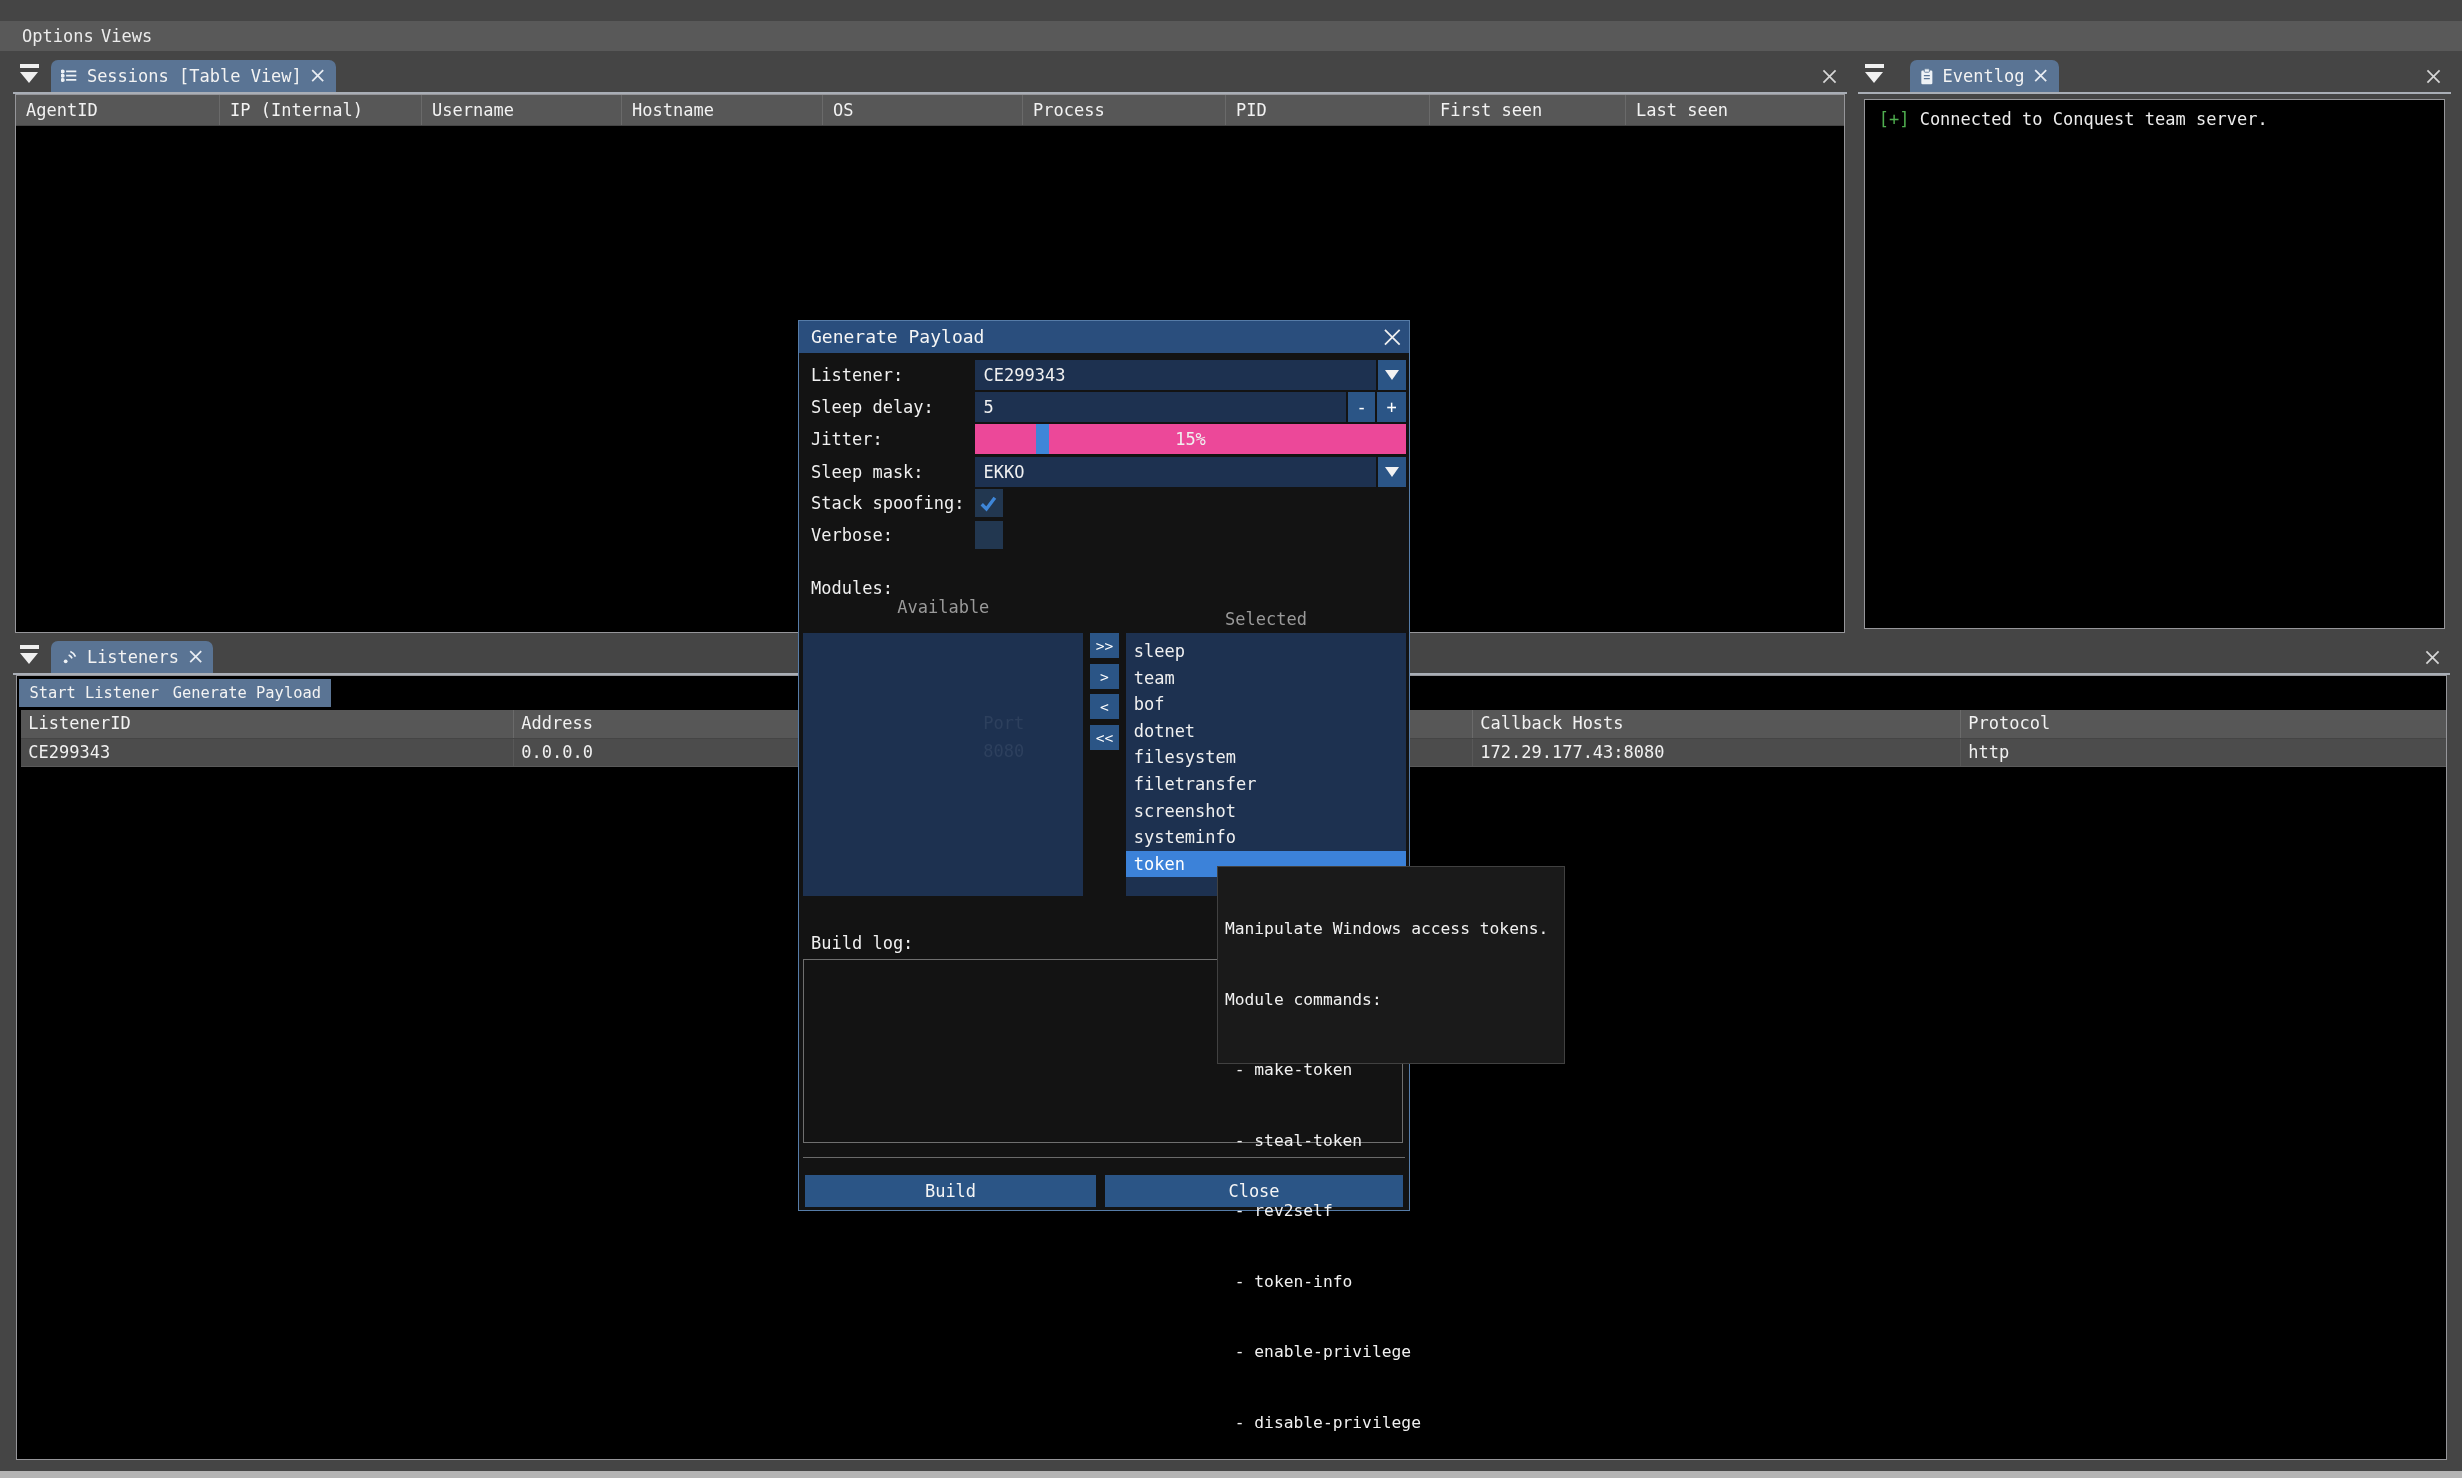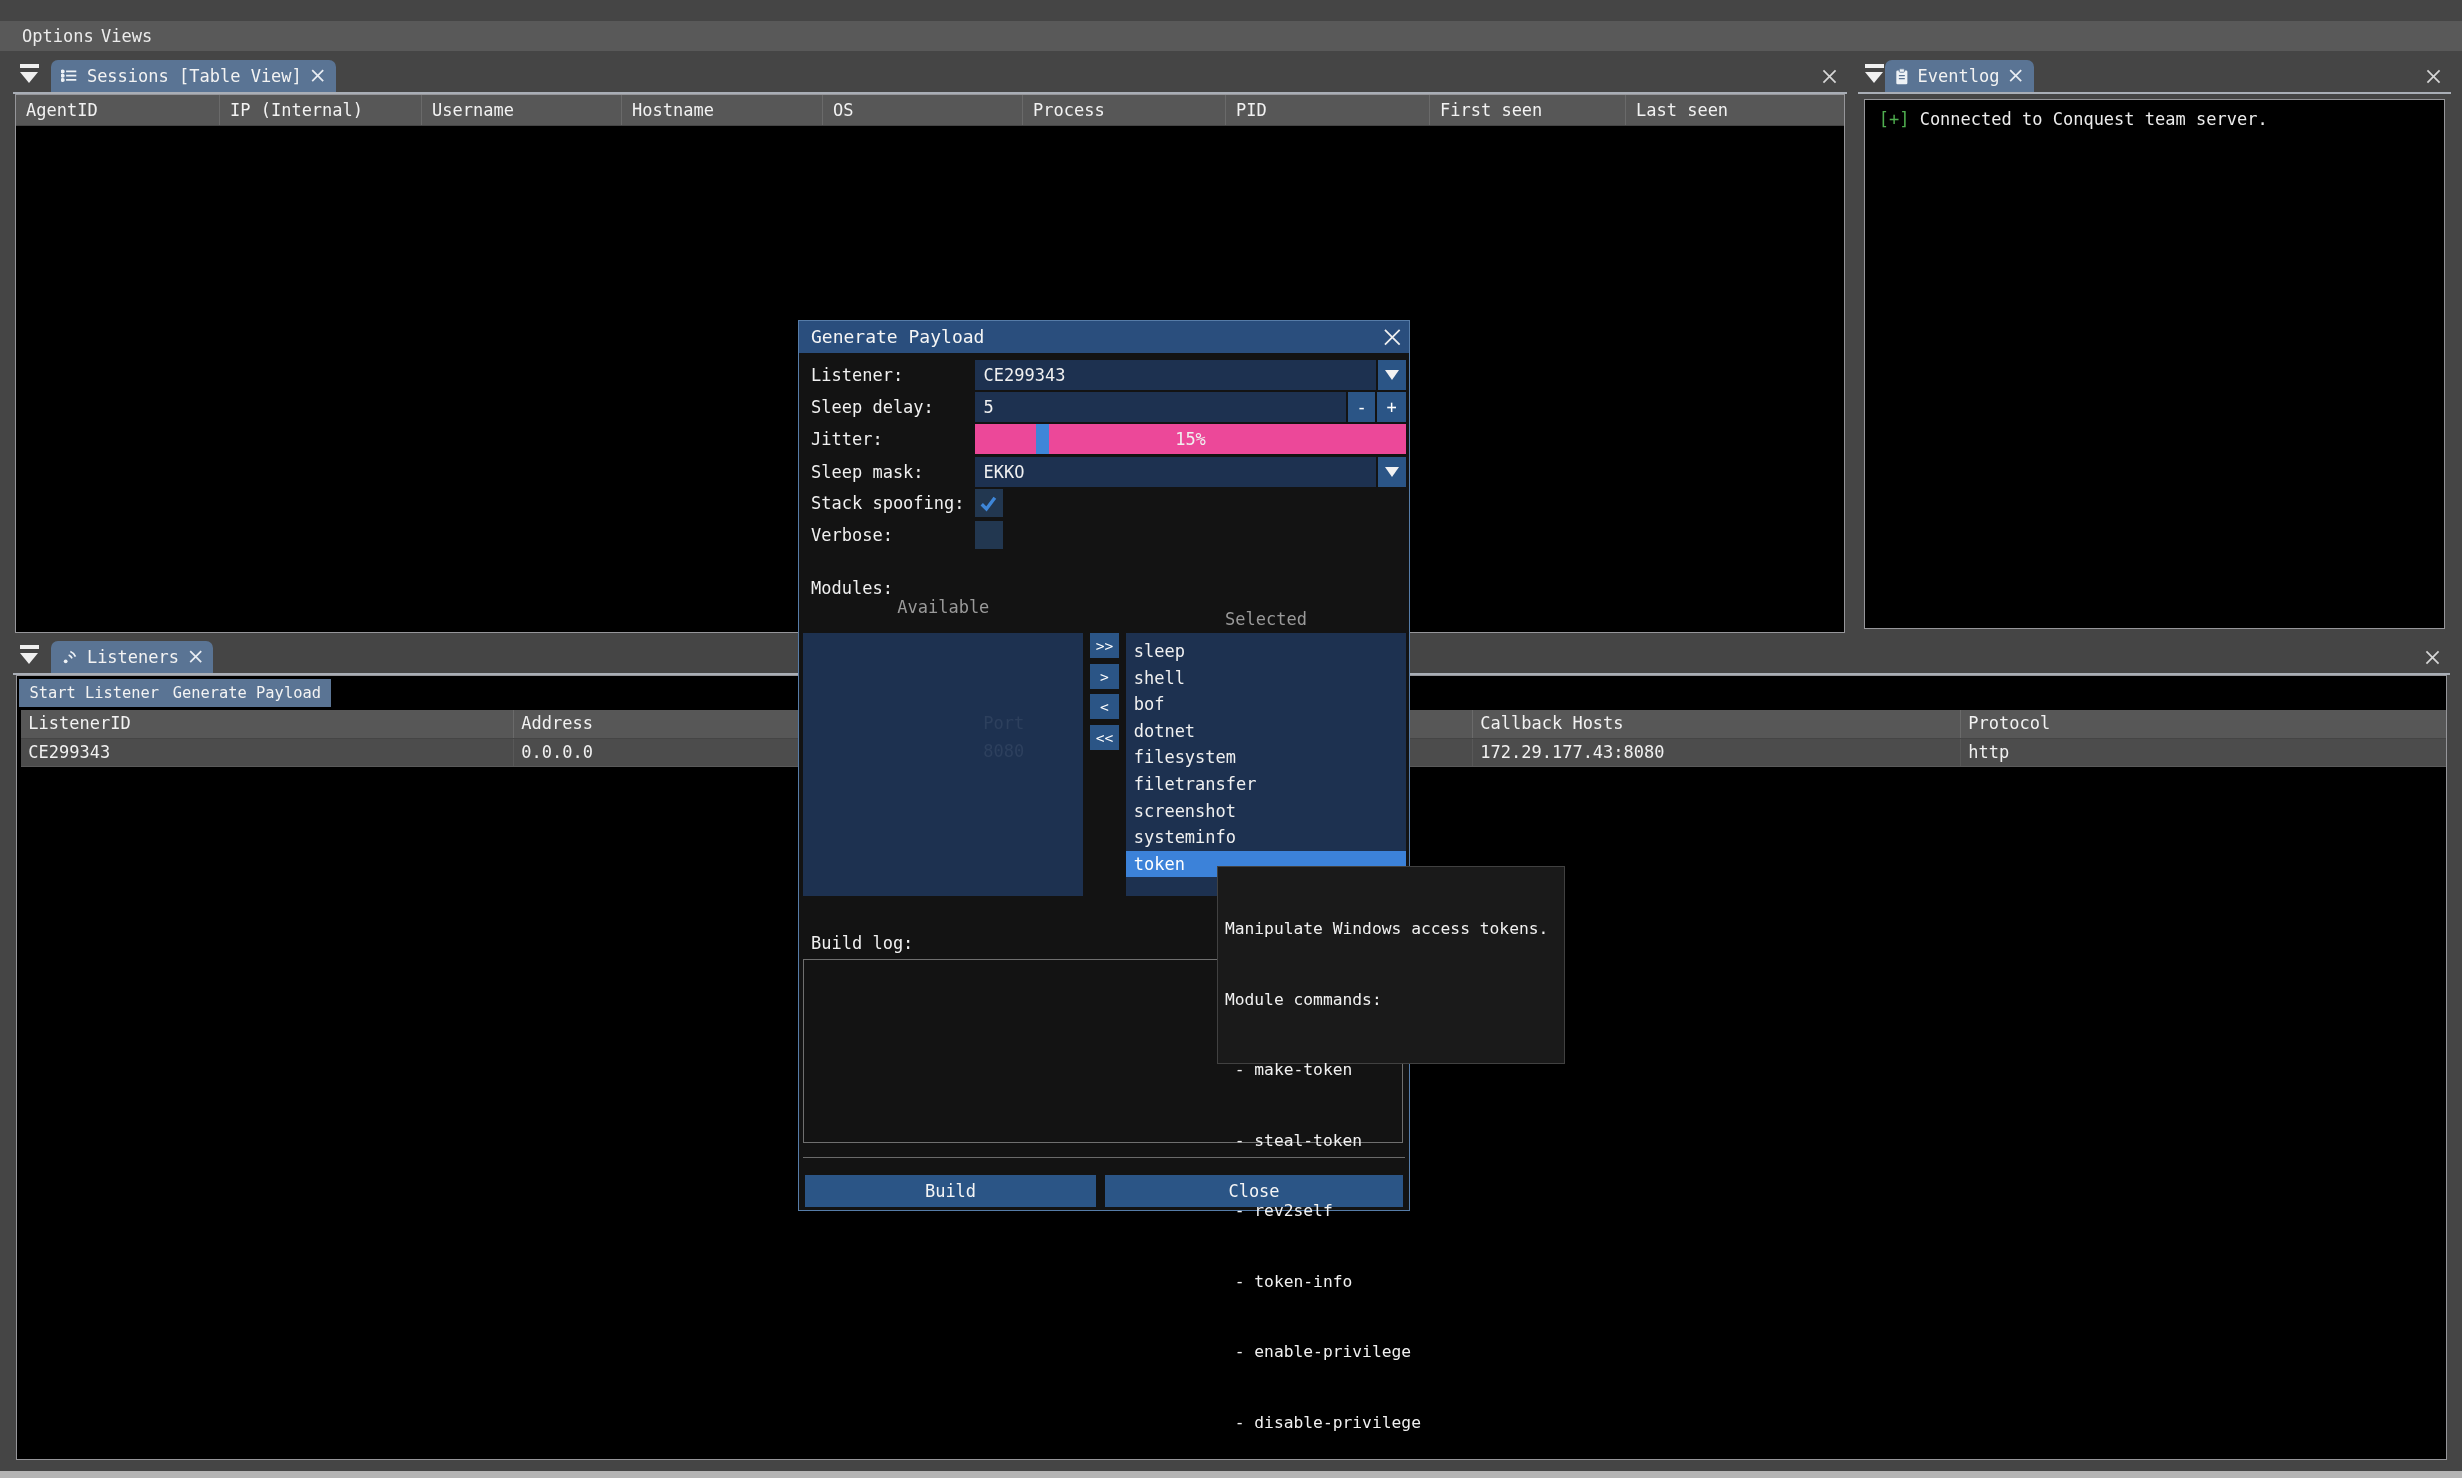--- a/index.html
+++ b/index.html
@@ -128,21 +128,21 @@
       </div>
     </div>
   </div>
 
   <div class="panel" style="left:1858px;top:58px;width:593px;height:577px;">
     <div class="strip">
       <div class="collapse">
           <div class="cbar"></div>
           <div class="ctri"></div>
         </div>
-      <div class="tab" style="left:27px;">
+      <div class="tab" style="left:52px;">
         <svg width="13.7" height="17" viewBox="0 0 16 20">
             <rect x="1.5" y="3" width="13" height="16" rx="1.5" fill="#eef2f6"></rect>
             <rect x="5" y="1" width="6" height="4" rx="1" fill="#eef2f6" stroke="#5a7494"></rect>
             <path d="M4.5 9 H11.5 M4.5 12.5 H11.5" stroke="#5a7494" stroke-width="1.5"></path>
           </svg>
         <span>Eventlog</span>
         <svg class="xicon" width="15.4" height="15.4" viewBox="0 0 14 14">
             <path d="M2 2 L12 12 M12 2 L2 12" stroke="#e8ecf2" stroke-width="1.6" fill="none"></path>
           </svg>
       </div>
@@ -271,21 +271,21 @@
         </div>
       </div>
 
       <div class="xferbtn" style="top:280px;">&gt;&gt;</div>
       <div class="xferbtn" style="top:311px;">&gt;</div>
       <div class="xferbtn" style="top:341px;">&lt;</div>
       <div class="xferbtn" style="top:372px;">&lt;&lt;</div>
 
       <div class="listbox" style="left:327px;top:280px;padding-top:5.1px;">
         <div class="li">sleep</div>
-        <div class="li">shell</div>
+        <div class="li">team</div>
         <div class="li">bof</div>
         <div class="li">dotnet</div>
         <div class="li">filesystem</div>
         <div class="li">filetransfer</div>
         <div class="li">screenshot</div>
         <div class="li">systeminfo</div>
         <div class="li sel">token</div>
       </div>
 
       <div class="dlabel" style="top:580px;">Build log:</div>

